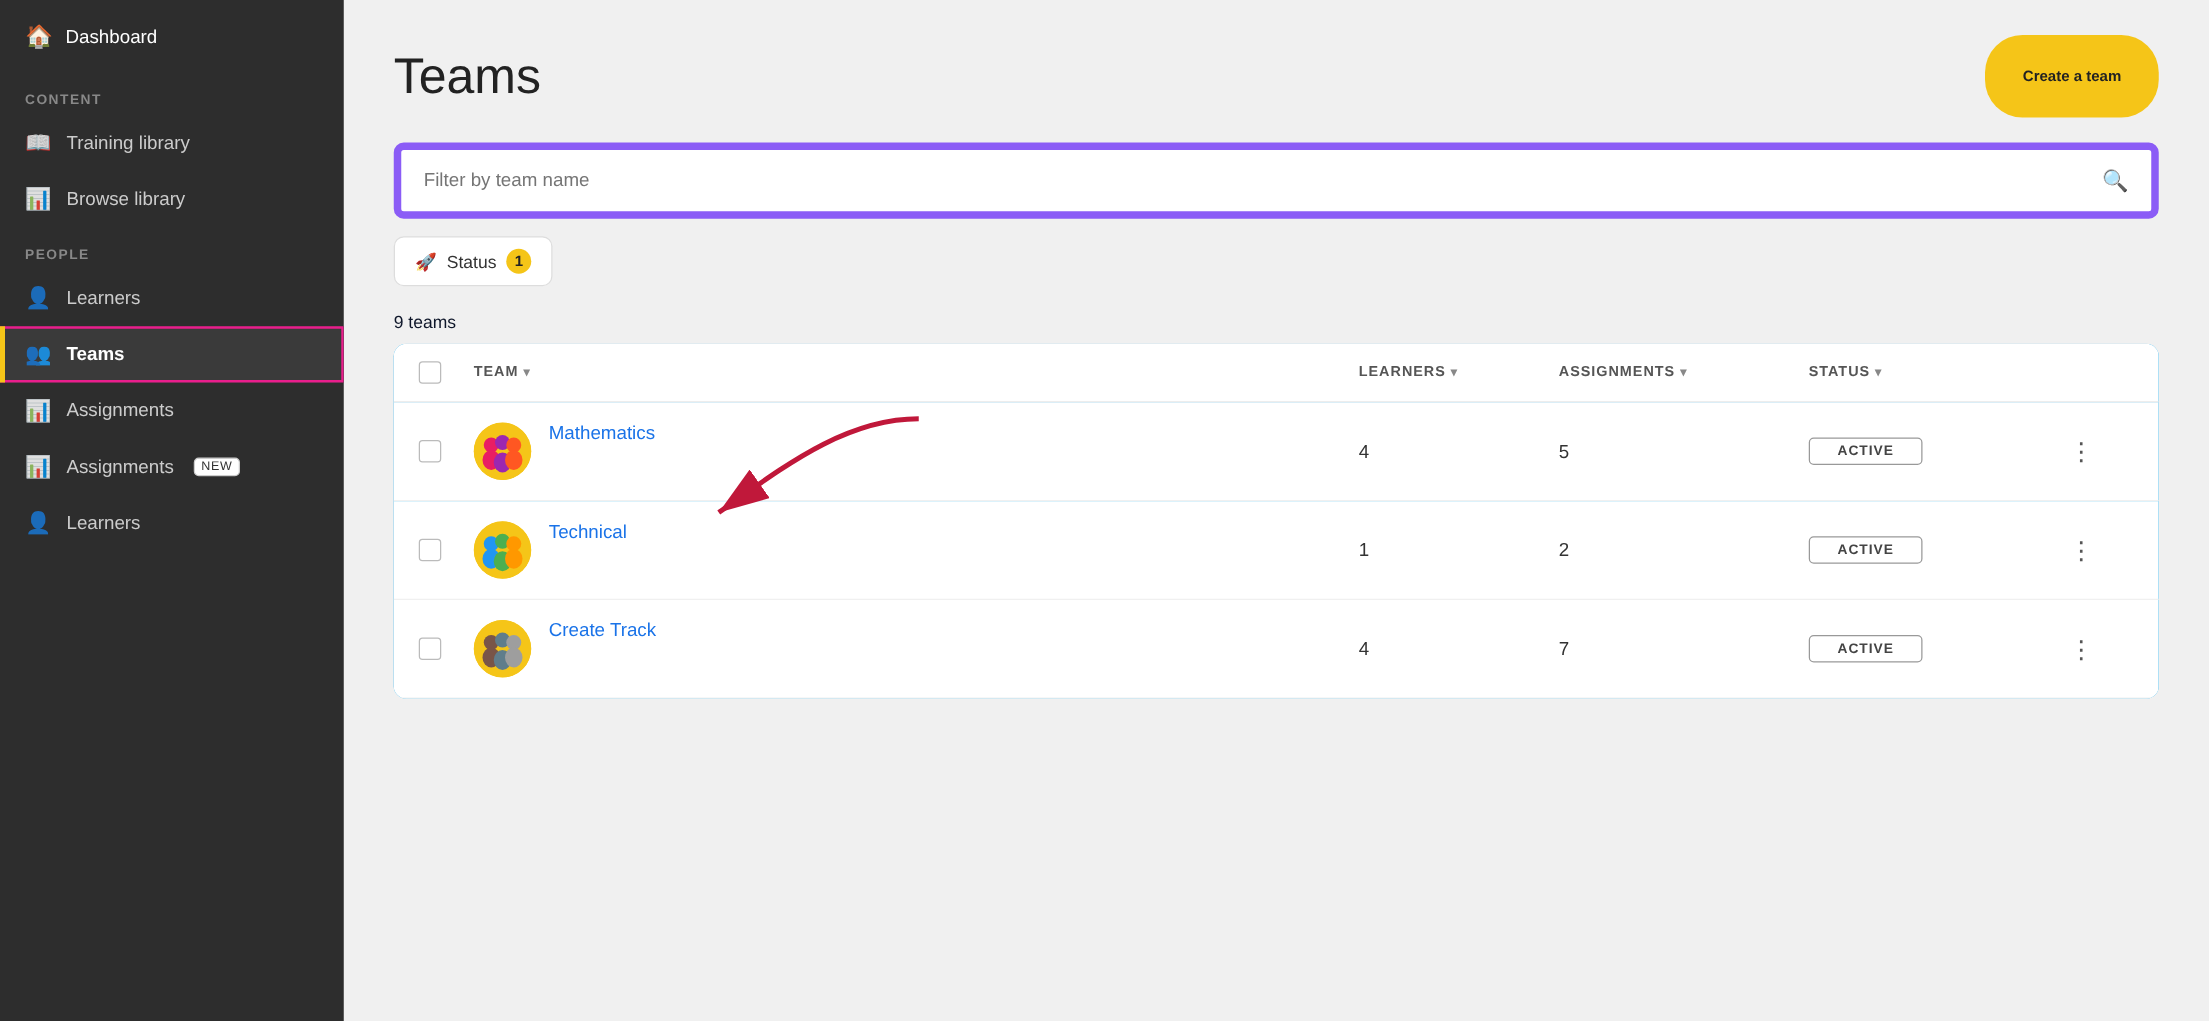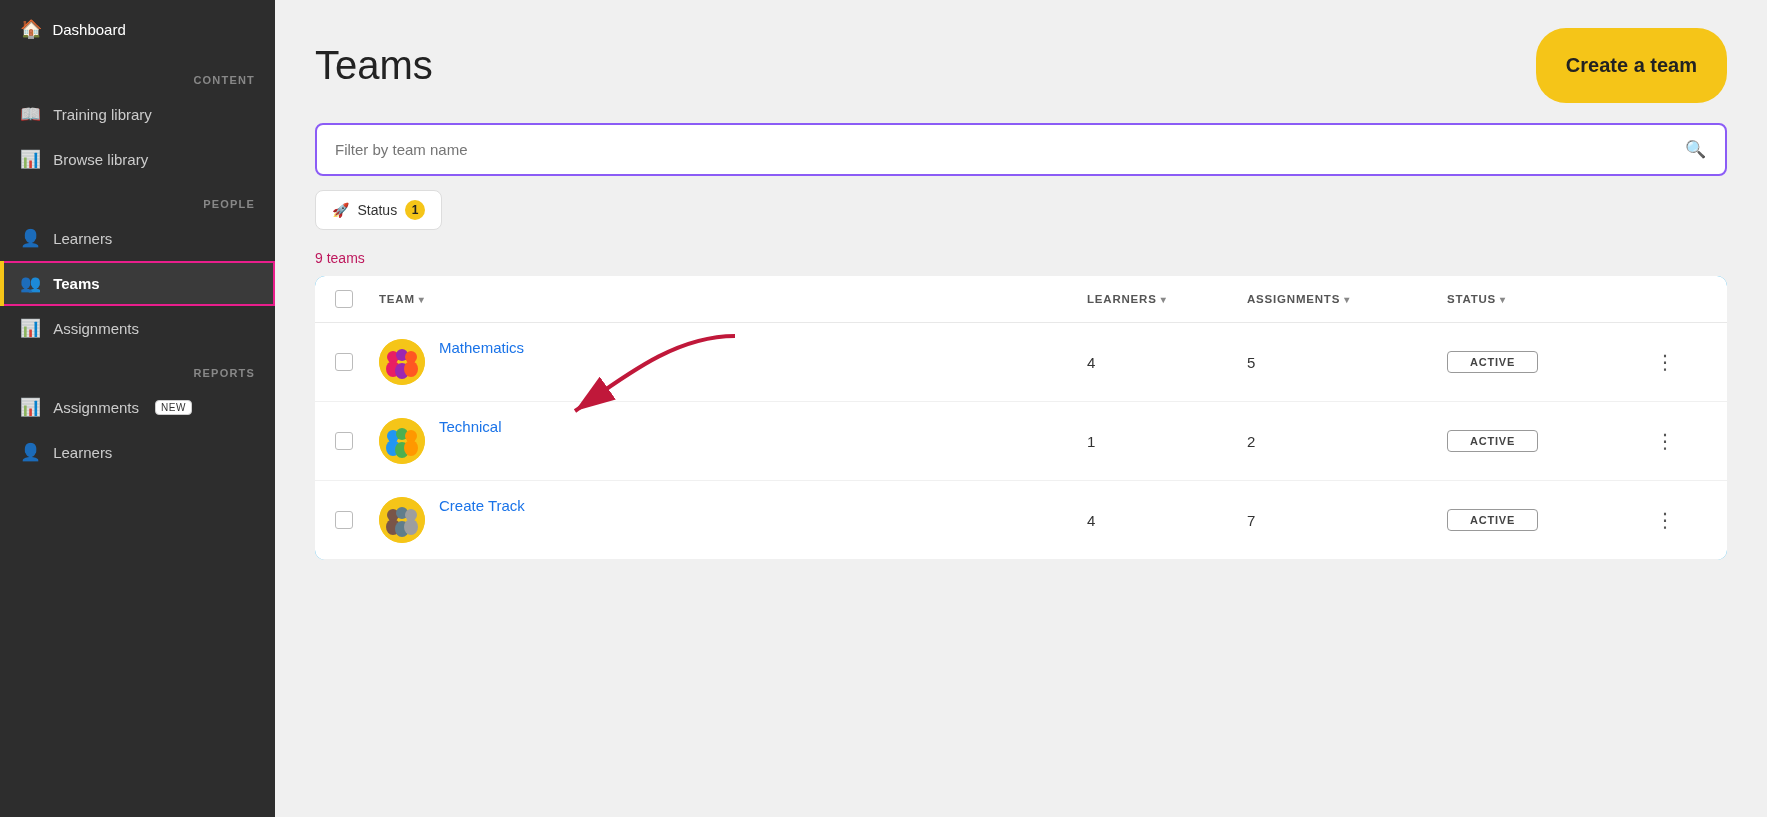--- a/index.html
+++ b/index.html
@@ -29,21 +29,20 @@
     .sidebar-logo .house-icon {
       font-size: 18px;
     }
     .sidebar-section-label {
       font-size: 11px;
       font-weight: 700;
       letter-spacing: 1.2px;
       color: #888;
       padding: 16px 20px 6px 20px;
       text-transform: uppercase;
-      text-align: right;
     }
     .sidebar-item {
       display: flex;
       align-items: center;
       gap: 12px;
       padding: 12px 20px;
       color: #ccc;
       cursor: pointer;
       font-size: 15px;
       font-weight: 400;
@@ -94,35 +93,35 @@
     }
     .page-title {
       font-size: 40px;
       font-weight: 300;
       color: #222;
     }
     .create-btn {
       background: #f5c518;
       color: #222;
       font-weight: 700;
-      font-size: 20px;
+      font-size: 12px;
       border: none;
       border-radius: 30px;
       padding: 26px 30px;
       cursor: pointer;
       white-space: nowrap;
     }
 
     
     .filter-area {
       padding: 0 40px 12px 40px;
     }
     .search-bar {
       background: #fff;
-      border: 2px solid #8b5cf6;
+      border: 6px solid #8b5cf6;
       border-radius: 8px;
       display: flex;
       align-items: center;
       padding: 14px 18px;
       margin-bottom: 14px;
     }
     .search-input {
       border: none;
       outline: none;
       font-size: 15px;
@@ -152,21 +151,21 @@
       border-radius: 50%;
       width: 20px;
       height: 20px;
       display: flex;
       align-items: center;
       justify-content: center;
     }
     .teams-count {
       padding: 8px 40px 10px 40px;
       font-size: 14px;
-      color: #be185d;
+      color: #0f172a;
     }
 
     
     .table-container {
       background: #0ea5e9;
       border-radius: 10px;
       margin: 0 40px;
       flex: 1;
       overflow: hidden;
     }
@@ -295,21 +294,20 @@
     <div class="yellow-left-bar"></div>
     <span class="icon">👥</span>
     <span style="color:#fff;font-weight:600;">Teams</span>
   </div>
 
   <div class="sidebar-item">
     <span class="icon">📊</span>
     <span>Assignments</span>
   </div>
 
-  <div class="sidebar-section-label">REPORTS</div>
   <div class="sidebar-item">
     <span class="icon">📊</span>
     <span>Assignments</span>
     <span class="new-badge">NEW</span>
   </div>
   <div class="sidebar-item">
     <span class="icon">👤</span>
     <span>Learners</span>
   </div>
 </div>

